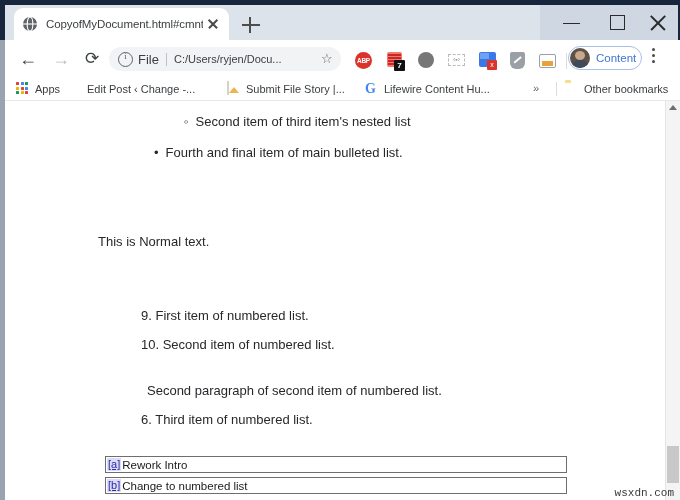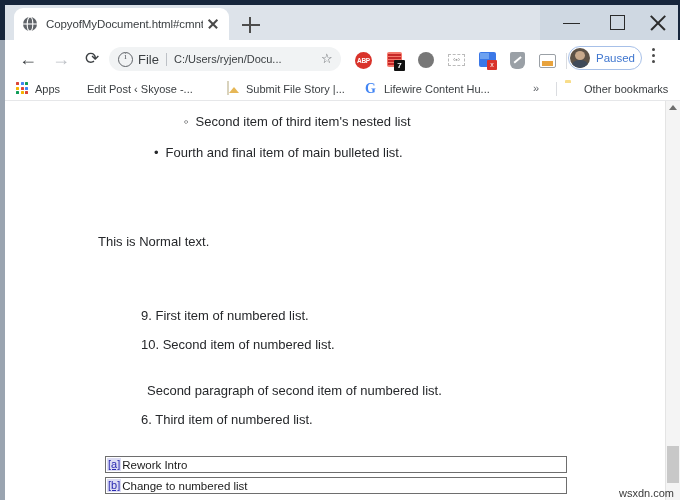--- a/index.html
+++ b/index.html
@@ -458,21 +458,21 @@
     left: 678px; top: 0;
     width: 2px; height: 500px;
     background: #17263c;
   }
 
   .watermark {
     position: absolute;
     right: 6px; bottom: 1px;
     font-size: 11px;
     color: #3a3a3a;
-    font-family: Liberation Sans, sans-serif;
+    font-family: Liberation Mono, monospace;
     z-index: 20;
     margin-top: 40px;
   }
 </style>
 </head>
 <body>
 
 <div id="app">
 
   <div class="win-topstrip"></div>
@@ -545,21 +545,21 @@
         <div class="c"></div>
       </div>
     <div class="ext ext-7">
         <div class="c"></div>
       </div>
     <div class="tb-sep"></div>
   </div>
 
   <div class="profile-pill">
     <span class="avatar"></span>
-    <span class="profile-label">Paused</span>
+    <span class="profile-label">Content</span>
   </div>
   <div class="kebab">
       <i></i>
       <i></i>
       <i></i>
     </div>
 
   <div class="bookmarks">
     <div class="bm bm-apps">
       <span class="ic">
@@ -573,21 +573,21 @@
           <i style="background:#0f9d58"></i>
             <i style="background:#f4b400"></i>
             <i style="background:#db4437"></i>
         </span>
       </span>
       <span>Apps</span>
     </div>
 
     <div class="bm bm-1">
       <span class="ic"><span class="globe-ic"></span></span>
-      <span>Edit Post ‹ Skyose -...</span>
+      <span>Edit Post ‹ Change -...</span>
     </div>
 
     <div class="bm bm-2">
       <span class="ic"><span class="img-ic"></span></span>
       <span>Submit File Story |...</span>
     </div>
 
     <div class="bm bm-3">
       <span class="ic"><span class="g-ic">G</span></span>
       <span>Lifewire Content Hu...</span>

